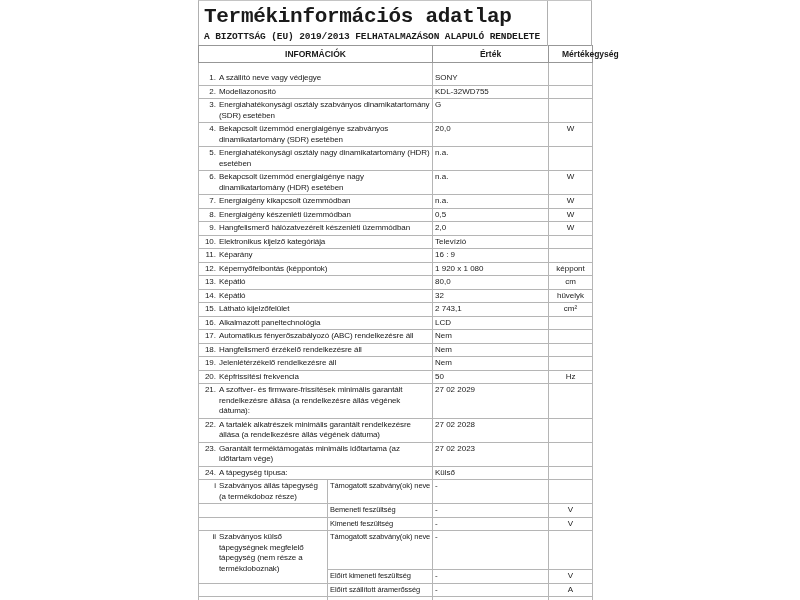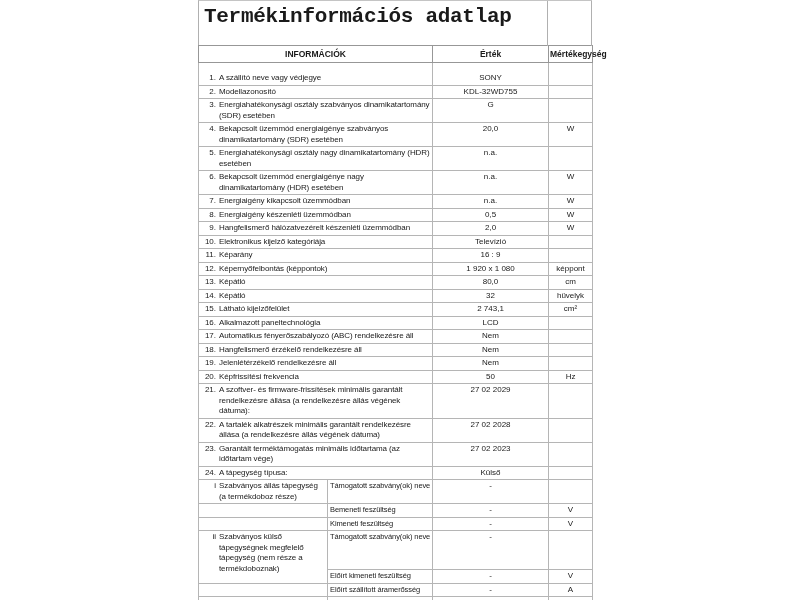--- a/index.html
+++ b/index.html
@@ -27,36 +27,37 @@
   table.info {
     border-collapse:collapse; table-layout:fixed; width:394px;
     font-size:8px;
   }
   col.ca { width:129px; } col.cb { width:105px; } col.cc { width:116px; } col.cd { width:44px; }
   td, th { border:1px solid #b5b5b5; vertical-align:top; padding:1px 2px; line-height:10.5px; }
   thead th {
     border-color:#979797; font-size:8.5px; font-weight:bold;
     padding:3px 1px; line-height:10px;
   }
-  thead th.uh { text-align:left; white-space:nowrap; overflow:visible; padding-left:1px; }
+  thead th.uh { text-align:left; white-space:nowrap; overflow:visible; padding-left:13px; }
   tr.first td { padding-top:10px; }
   .nl { display:flex; }
   .num { flex:none; width:15px; text-align:right; margin-right:3px; }
   .lbl { flex:1; letter-spacing:-0.1px; }
   td.b  { white-space:nowrap; font-size:7.5px; letter-spacing:-0.1px; padding-left:2px; overflow:visible; }
   td.b.tall { height:36px; }
-  td.val  { text-align:center; }
+  td.val  { text-align:left; }
   td.unit { text-align:center; }
 </style>
 </head>
 <body>
 
 <div class="sheet">
   <div class="masthead">
     <div class="title">Termékinformációs adatlap</div>
+    <div class="subtitle">A BIZOTTSÁG (EU) 2019/2013 FELHATALMAZÁSON ALAPULÓ RENDELETE</div>
     <div class="unitbox"></div>
   </div>
 
   <table class="info">
     <colgroup>
         <col class="ca">
         <col class="cb">
         <col class="cc">
         <col class="cd">
       </colgroup>

